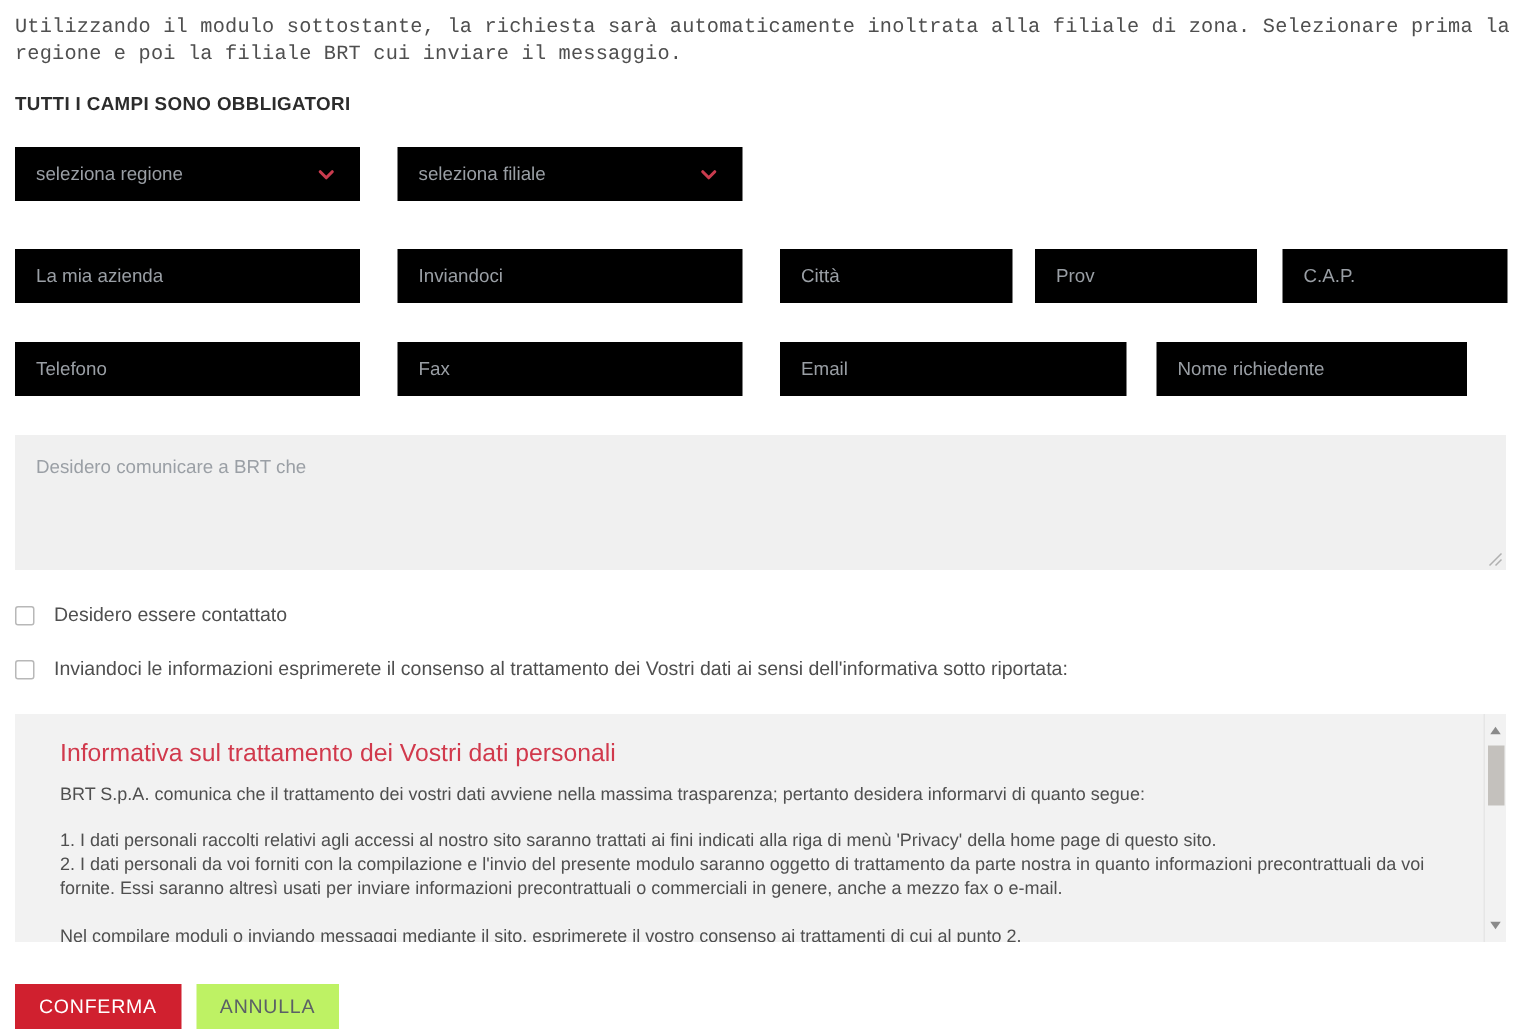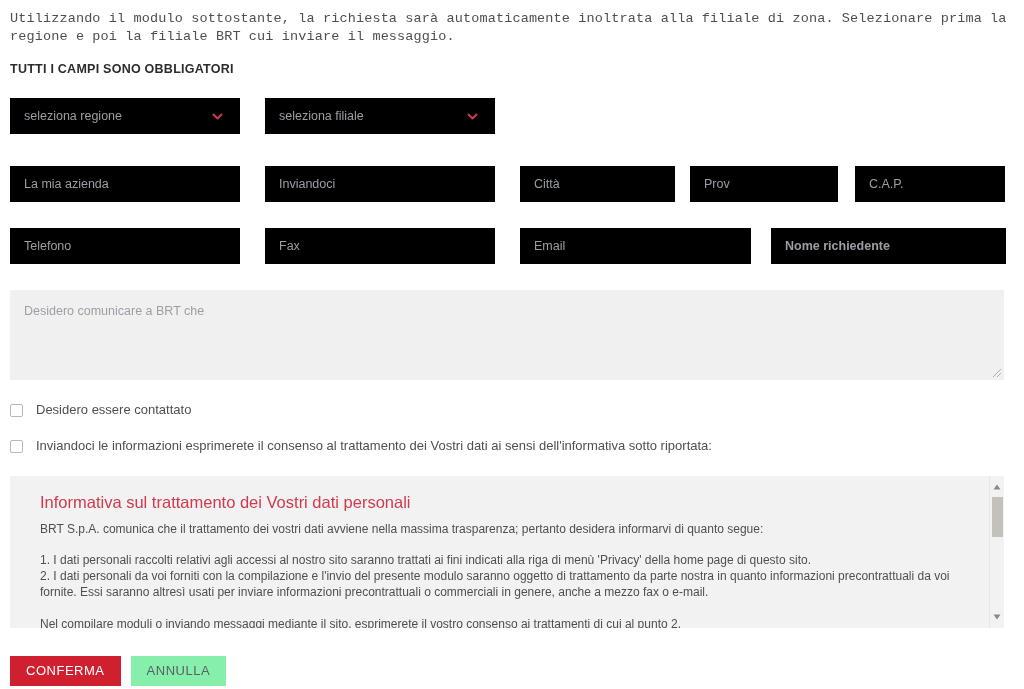--- a/index.html
+++ b/index.html
@@ -89,21 +89,21 @@
   
   .w-azienda { width: 230px; }
   .w-indirizzo { width: 230px; margin-left: 25px; }
   .w-citta { width: 155px; margin-left: 25px; }
   .w-prov  { width: 148px; margin-left: 15px; }
   .w-cap   { width: 150px; margin-left: 17px; }
 
   .w-telefono { width: 230px; }
   .w-fax      { width: 230px; margin-left: 25px; }
   .w-email    { width: 231px; margin-left: 25px; }
-  .w-nome     { width: 235px; margin-left: 20px; font-weight: bold; }
+  .w-nome     { width: 207px; margin-left: 20px; }
 
   
   .textarea-box {
     margin-top: 26px;
     background: #f0f0f0;
     height: 90px;
     width: 994px;
     box-sizing: border-box;
     padding: 14px 24px 0 14px;
     font-size: 12.5px;
@@ -218,21 +218,21 @@
     height: 30px;
     line-height: 30px;
     padding: 0 16px;
     box-sizing: border-box;
   }
   .btn-primary {
     background: #d0202f;
     color: #ffffff;
   }
   .btn-secondary {
-    background: #86efac;
+    background: #bef264;
     color: #5b6066;
     margin-left: 10px;
   }
 </style>
 </head>
 <body>
 
 <div class="page">
 
   <div class="intro">Utilizzando il modulo sottostante, la richiesta sarà automaticamente inoltrata alla filiale di zona. Selezionare prima la regione e poi la filiale BRT cui inviare il messaggio.</div>

